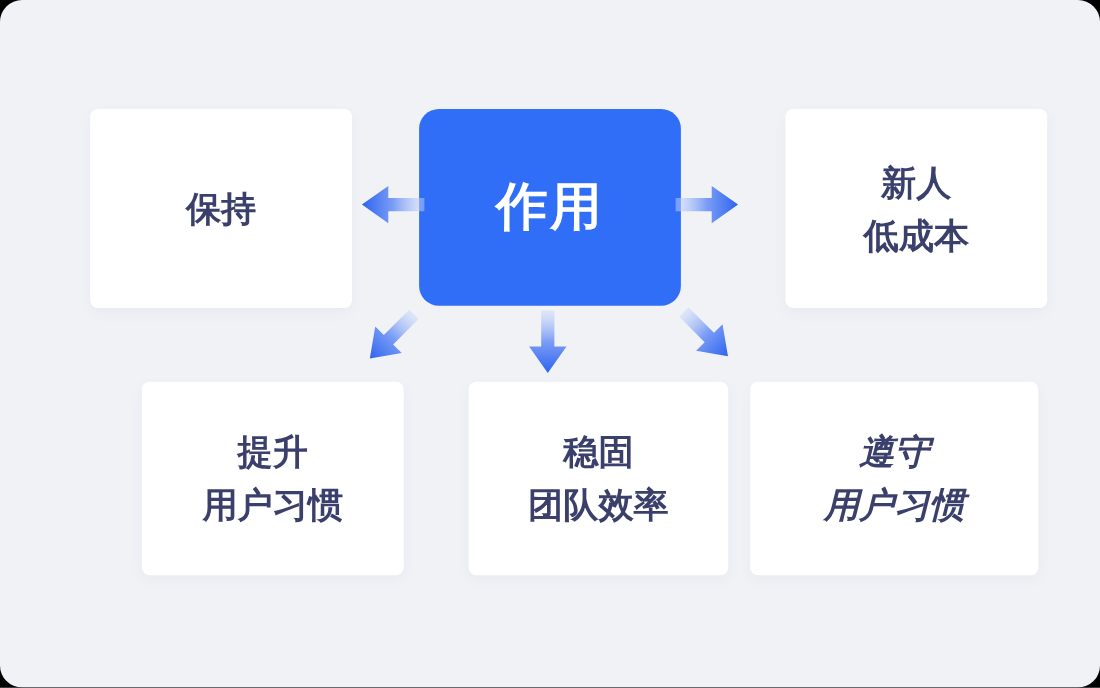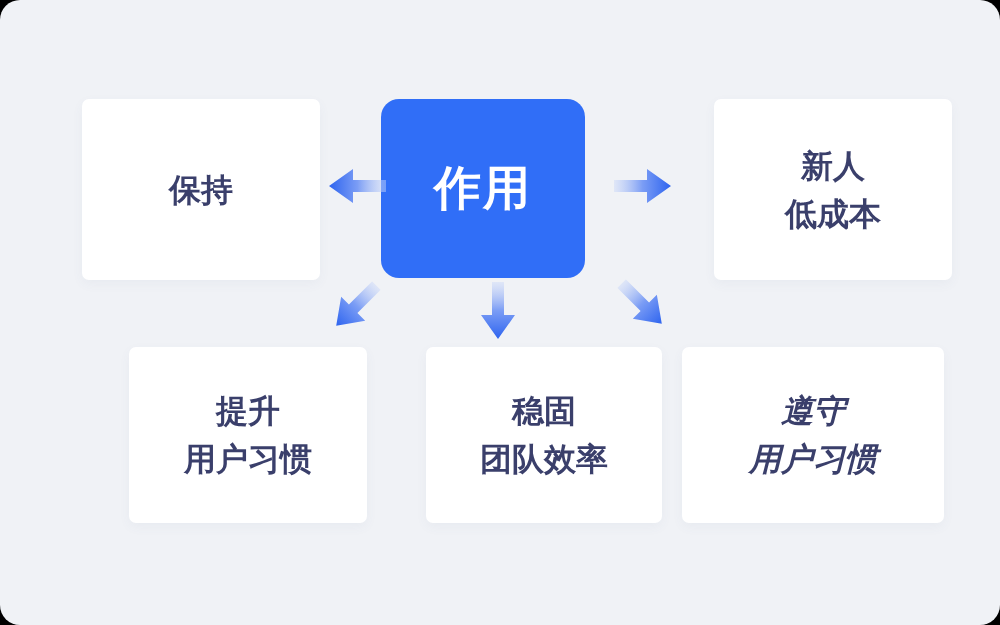--- a/index.html
+++ b/index.html
@@ -39,21 +39,21 @@
   .card.blue {
     background: #306EF7;
     color: #FFFFFF;
     font-size: 47px;
     font-weight: 700;
     border-radius: 18px;
     letter-spacing: 2px;
   }
   .tl { left: 82px;  top: 99px;  width: 238px; height: 181px; }
   .tr { left: 682px; top: 99px;  width: 238px; height: 181px; margin-left: 32px; }
-  .cc { left: 381px; top: 99px;  width: 204px; height: 179px; }
+  .cc { left: 381px; top: 99px;  width: 238px; height: 179px; }
   .bl { left: 82px;  top: 347px; width: 238px; height: 176px; margin-left: 47px; }
   .bc { left: 382px; top: 347px; width: 236px; height: 176px; margin-left: 44px; }
   .br { left: 682px; top: 347px; width: 262px; height: 176px; font-style: italic; }
 
   .arrow {
     position: absolute;
     width: 58px;
     height: 40px;
   }
   .a-left  { left: 328px; top: 166px; transform: rotate(180deg); }

